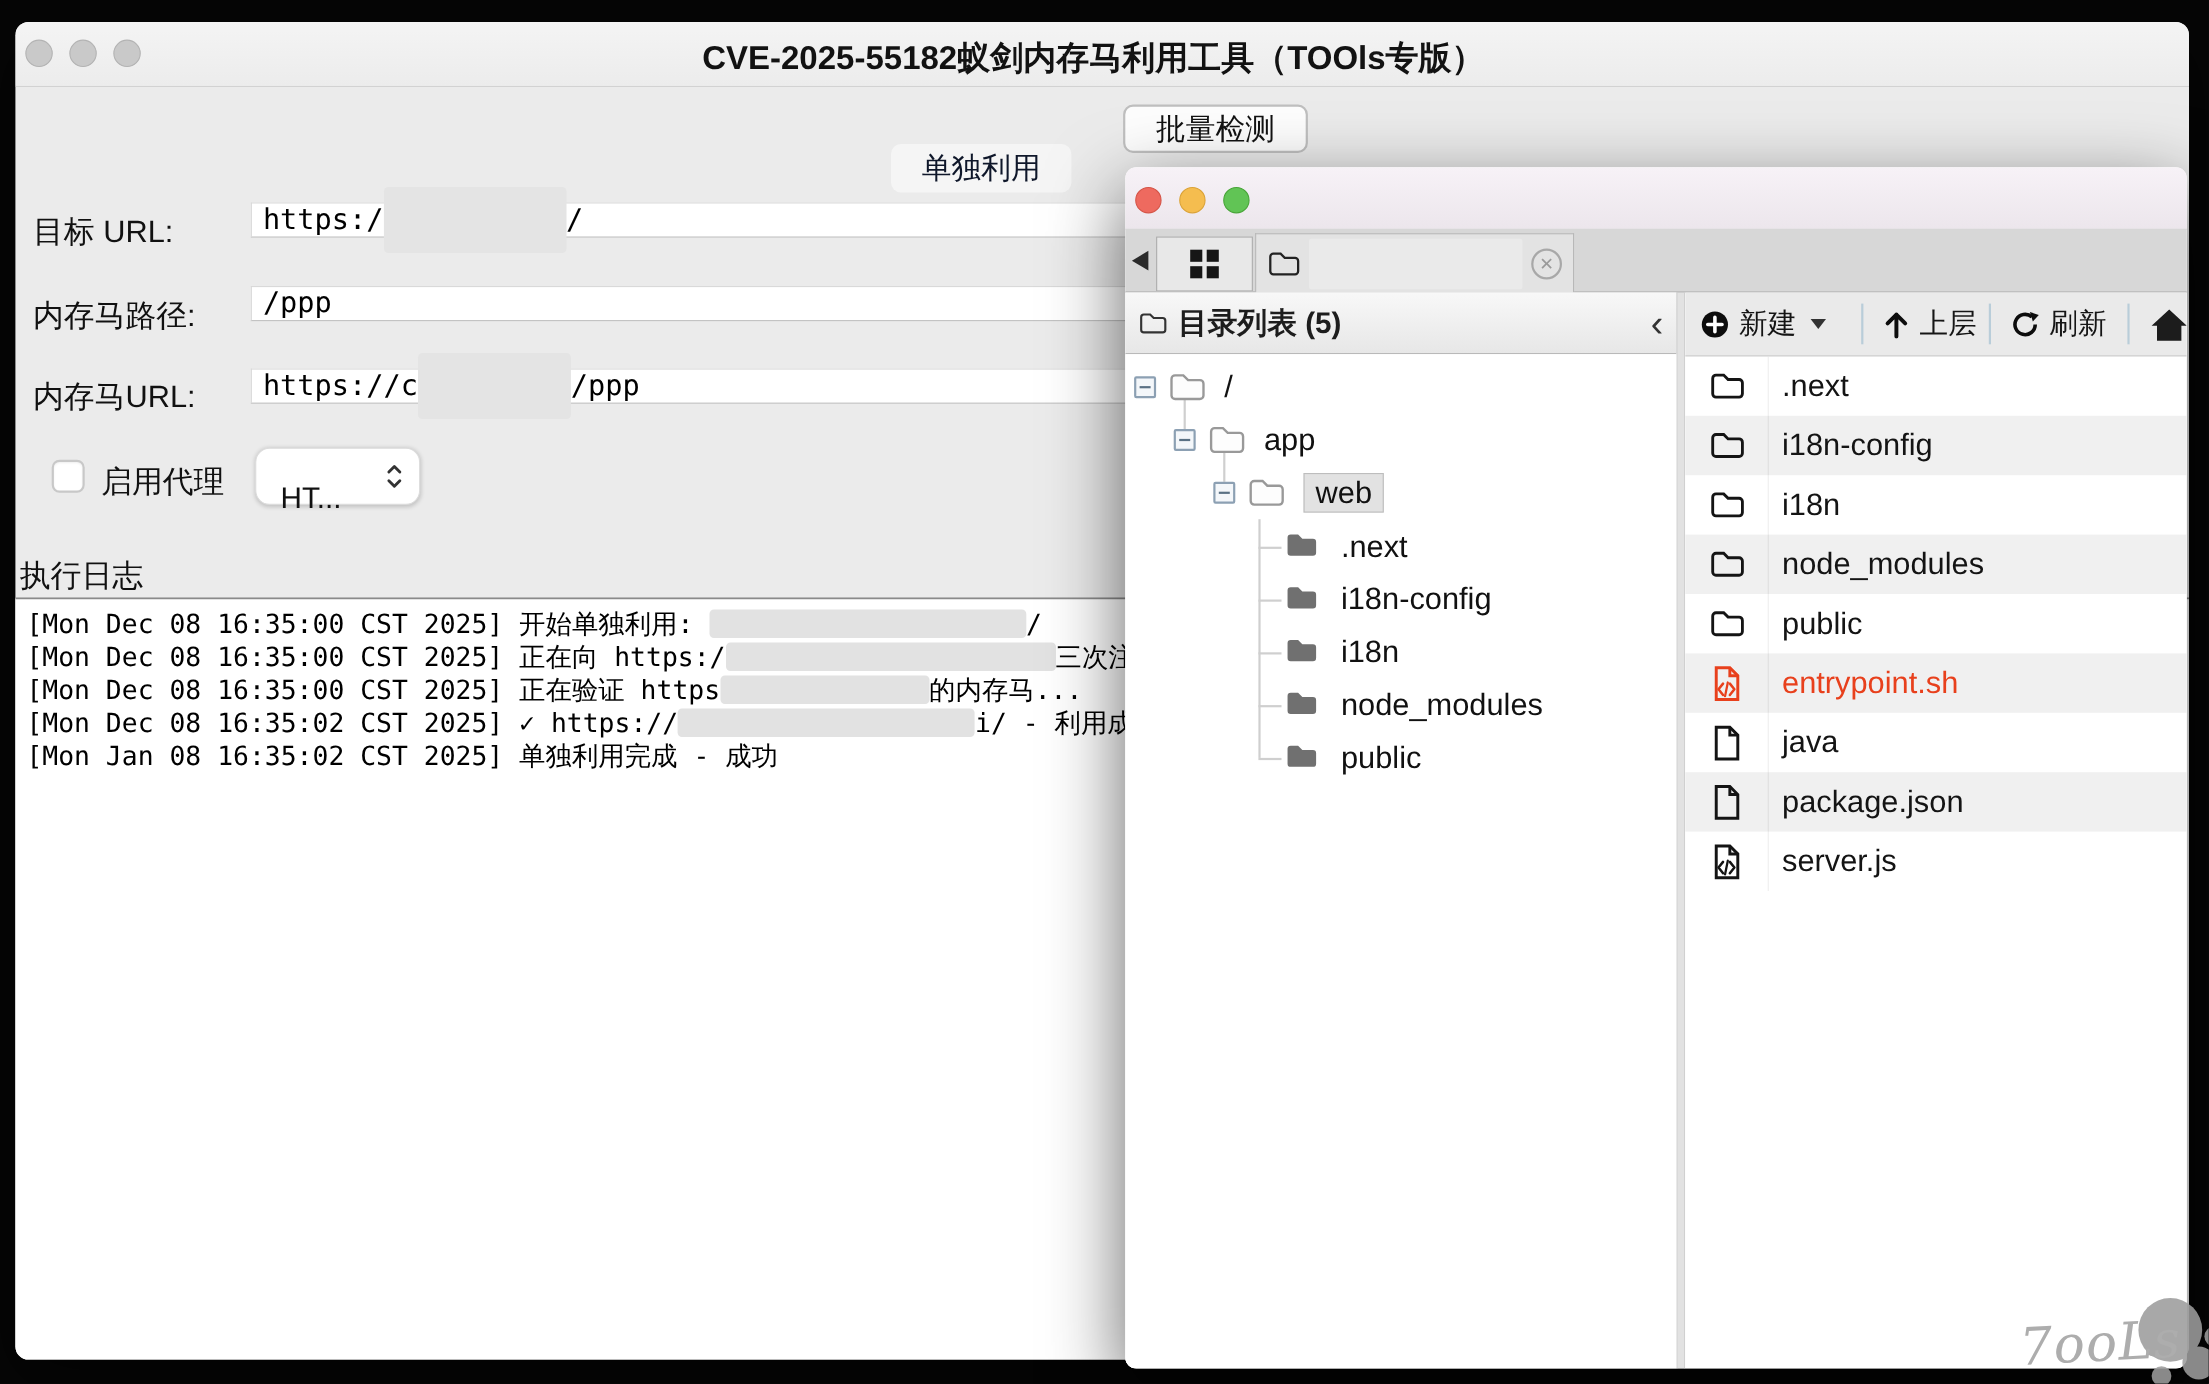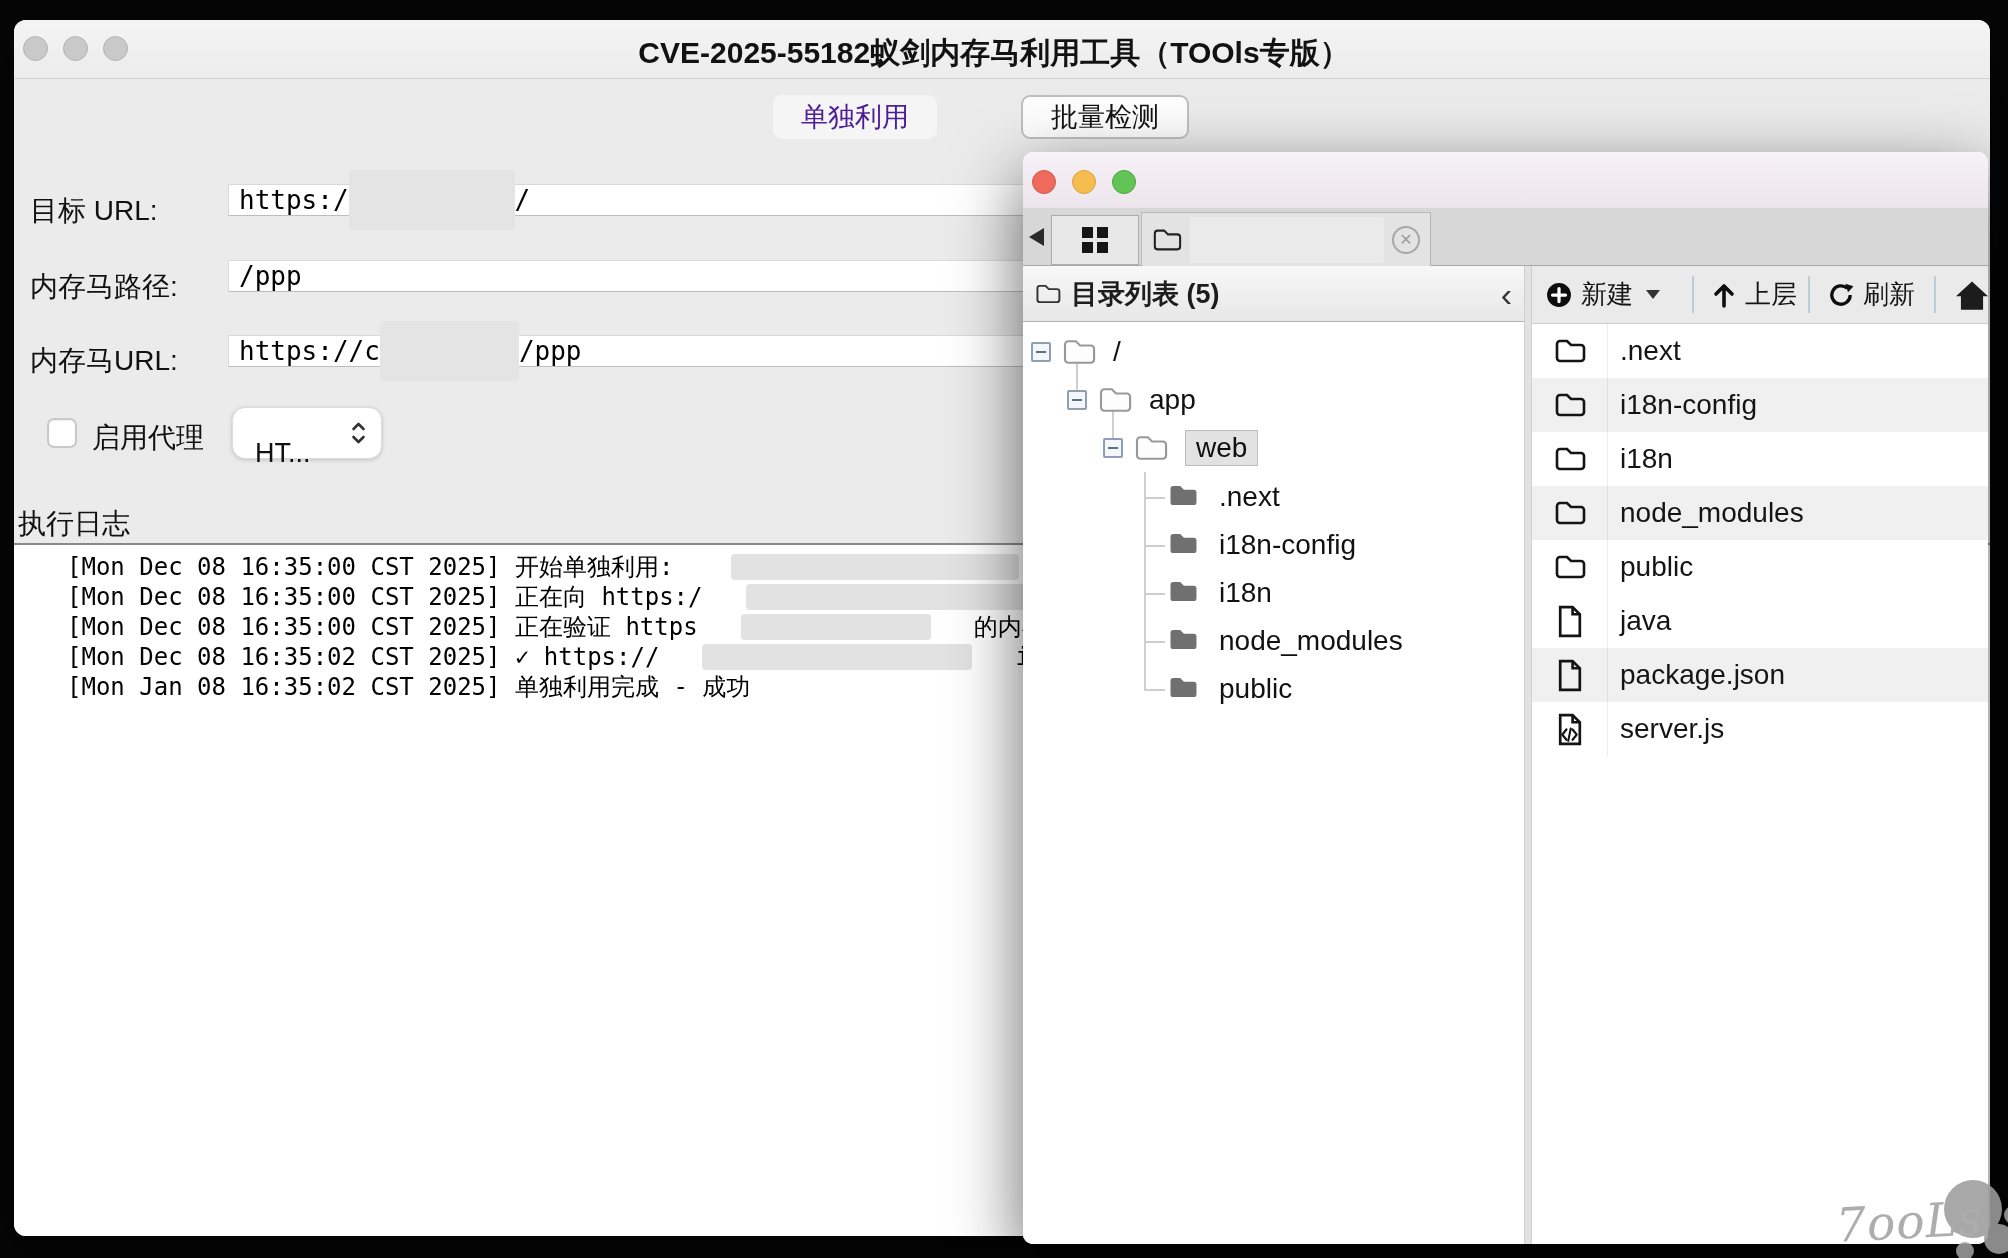--- a/index.html
+++ b/index.html
@@ -12,21 +12,21 @@
   #main-titlebar{position:absolute;left:0;top:0;right:0;height:58px;
     background:linear-gradient(#f4f4f4,#ececec);border-bottom:1px solid #d0d0d0;
     border-radius:12px 12px 0 0;}
   .mac-light{position:absolute;top:16px;width:25px;height:25px;border-radius:50%;}
   .gray-light{background:#c9c9c9;border:1px solid #b3b3b3;box-sizing:border-box;}
   #main-title{position:absolute;left:0;right:16px;top:13px;text-align:center;
     font-size:30px;font-weight:700;color:#121212;}
 
   .top-btn{position:absolute;top:75px;height:44px;border-radius:9px;font-size:27px;
     display:flex;align-items:center;justify-content:center;box-sizing:border-box;}
-  #btn-solo{left:759px;width:164px;background:#f5f5f5;color:#4c1d95;}
+  #btn-solo{left:796px;width:164px;background:#f5f5f5;color:#0f172a;margin-top:36px;}
   #btn-batch{left:1007px;width:168px;background:#fdfdfd;color:#121212;border:2px solid #bfbfbf;}
 
   .form-label{position:absolute;font-size:28px;color:#111;}
   .field{position:absolute;left:214px;width:1086px;height:32px;background:#fff;
     border:1px solid #d9d9d9;border-bottom-color:#bdbdbd;box-sizing:border-box;
     display:flex;align-items:center;padding-left:10px;
     font-family:"DejaVu Sans Mono",monospace;font-size:26px;color:#000;}
   .redact{background:#e4e4e4;border-radius:4px;flex:none;}
   .field .redact{height:60px;align-self:center;}
 
@@ -38,21 +38,21 @@
     border:1px solid #dcdcdc;border-radius:13px;box-shadow:0 1px 4px rgba(0,0,0,.18);
     display:flex;align-items:center;box-sizing:border-box;padding:0 14px 0 22px;}
   #proxy-select .val{font-size:27px;color:#111;flex:1;margin-top:40px;}
 
   #log-label{left:4px;top:485px;}
   #log-box{position:absolute;left:0;top:523px;right:0;bottom:0;background:#fff;
     border-top:2px solid #8a8a8a;border-radius:0 0 12px 12px;
     padding:7px 0 0 10px;box-sizing:border-box;overflow:hidden;}
   .log-line{display:flex;align-items:center;height:30px;
     font-family:"DejaVu Sans Mono",monospace;font-size:24px;color:#000;}
-  .log-line span{white-space:pre;margin-left:43px;}
+  .log-line span{white-space:pre;}
   .log-line .redact{height:26px;background:#e2e2e2;}
 
   
   #fm-window{position:absolute;left:1023px;top:152px;width:965px;height:1092px;background:#fff;
     border-radius:10px;box-shadow:0 24px 70px rgba(0,0,0,.6);overflow:hidden;}
   #fm-titlebar{position:absolute;left:0;top:0;right:0;height:56px;
     background:linear-gradient(#f7f2f7,#ece6ec);border-bottom:1px solid #d8d2d8;}
   #fm-titlebar .mac-light{top:18px;width:24px;height:24px;}
   .red-light{background:#ee6a5f;border:1px solid #d55548;box-sizing:border-box;}
   .yellow-light{background:#f5bd4f;border:1px solid #dba338;box-sizing:border-box;}
@@ -367,20 +367,31 @@
               <div class="fname" style="color: rgb(20, 20, 20);">node_modules</div>
             </div>
             <div class="file-row">
               <div class="icon-col">
                 <svg width="32" height="26" viewBox="0 0 32 26">
                   <path d="M3 6 a3 3 0 0 1 3-3 h7 l4 4 h10 a3 3 0 0 1 3 3 v10 a3 3 0 0 1 -3 3 H6 a3 3 0 0 1 -3-3 z" fill="none" stroke="#141414" stroke-width="2.6"></path>
                 </svg>
               </div>
               <div class="fname" style="color: rgb(20, 20, 20);">public</div>
             </div>
+            <div class="file-row alt">
+              <div class="icon-col">
+                <svg width="27" height="33" viewBox="0 0 26 32">
+                  <path d="M4 2 h12 l7 7 v21 H4 z" fill="none" stroke="#e8401c" stroke-width="2.6"></path>
+                  <path d="M16 2 v7 h7" fill="none" stroke="#e8401c" stroke-width="2.6"></path>
+                  <path d="M10 16 l-4 5 4 5 M16 16 l4 5 -4 5" fill="none" stroke="#e8401c" stroke-width="2.2" stroke-linecap="round" stroke-linejoin="round"></path>
+                  <path d="M14.2 15 l-2.4 12" fill="none" stroke="#e8401c" stroke-width="2" stroke-linecap="round"></path>
+                </svg>
+              </div>
+              <div class="fname" style="color: rgb(232, 64, 28);">entrypoint.sh</div>
+            </div>
             <div class="file-row">
               <div class="icon-col">
                 <svg width="27" height="33" viewBox="0 0 26 32">
                   <path d="M4 2 h12 l7 7 v21 H4 z" fill="none" stroke="#141414" stroke-width="2.6"></path>
                   <path d="M16 2 v7 h7" fill="none" stroke="#141414" stroke-width="2.6"></path>
                 </svg>
               </div>
               <div class="fname" style="color: rgb(20, 20, 20);">java</div>
             </div>
             <div class="file-row alt">

